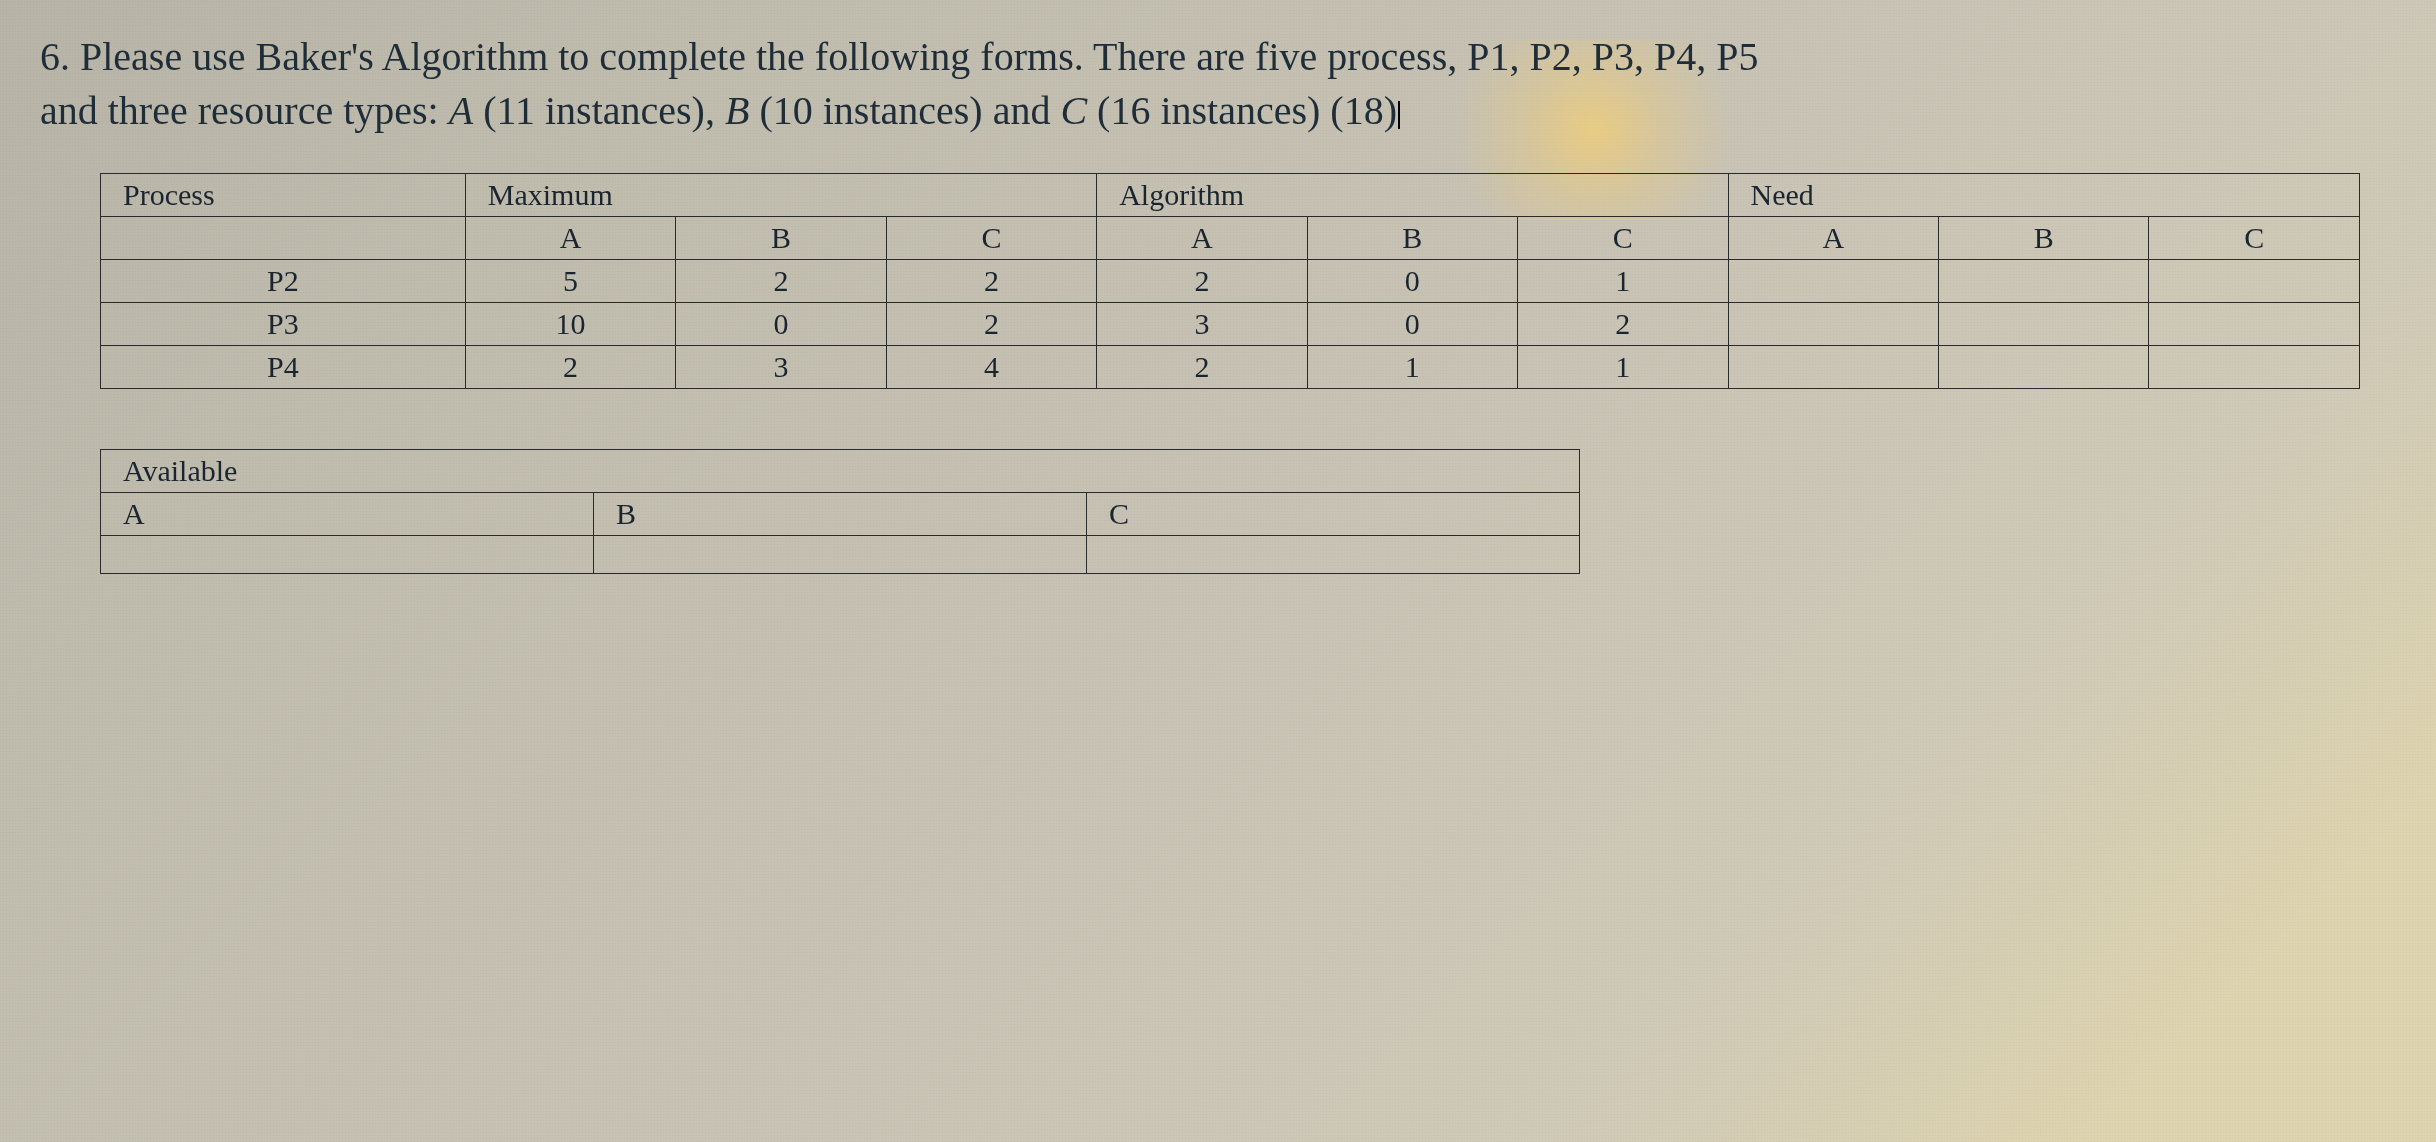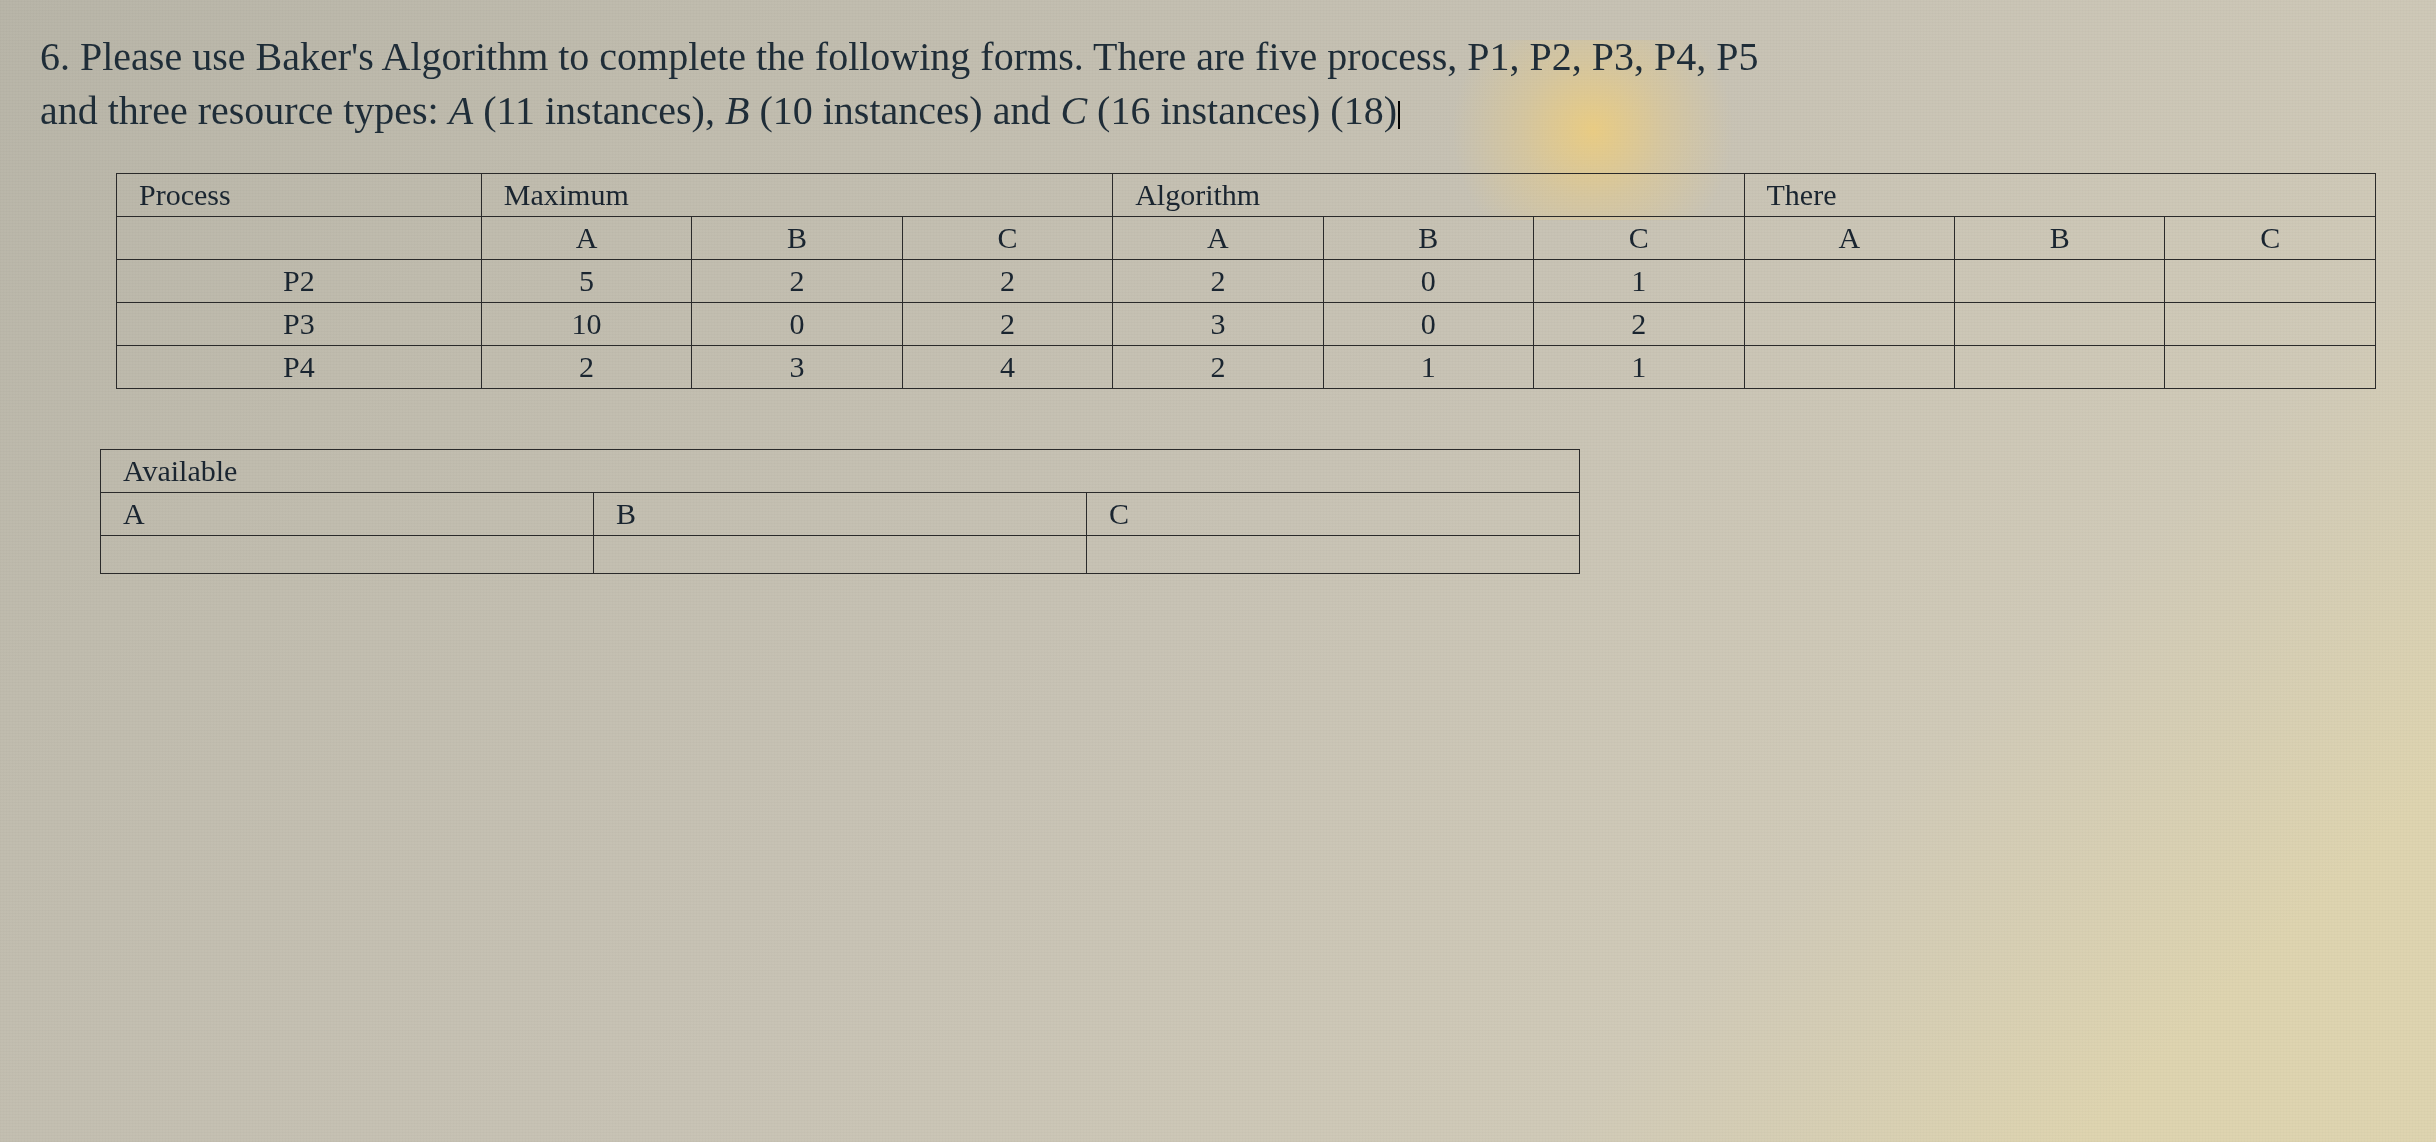--- a/index.html
+++ b/index.html
@@ -55,21 +55,21 @@
   table td, table th {
     border: 1.5px solid #2a2a2a;
     font-size: 30px;
     text-align: center;
     font-weight: normal;
     padding: 4px 0;
     height: 38px;
     box-sizing: border-box;
     color: #1a2530;
   }
-  .main-table { margin-left: 76px; margin-bottom: 60px; width: 2260px; }
+  .main-table { margin-left: 60px; margin-bottom: 60px; width: 2260px; }
   .main-table td { width: 150px; }
   .main-table td.proc { width: 260px; }
   .main-table td.hdr { text-align: left; padding-left: 22px; }
   .avail-table { margin-left: 60px; width: 1480px; padding-left: 24px; }
   .avail-table td { width: 492px; }
   .avail-table td.hdr { text-align: left; padding-left: 22px; }
   .blank { background: transparent; }
 </style>
 </head>
 <body>
@@ -90,21 +90,21 @@
   <span>(16 instances) </span>
   <span>(18)</span><span class="cursor"></span>
 </div>
 
 <table class="main-table">
   <tbody>
         <tr>
     <td class="proc hdr">Process</td>
     <td class="hdr" colspan="3">Maximum</td>
     <td class="hdr" colspan="3">Algorithm</td>
-    <td class="hdr" colspan="3">There</td>
+    <td class="hdr" colspan="3">Need</td>
   </tr>
   <tr>
     <td class="proc"></td>
     <td>A</td>
     <td>B</td>
     <td>C</td>
     <td>A</td>
     <td>B</td>
     <td>C</td>
     <td>A</td>

